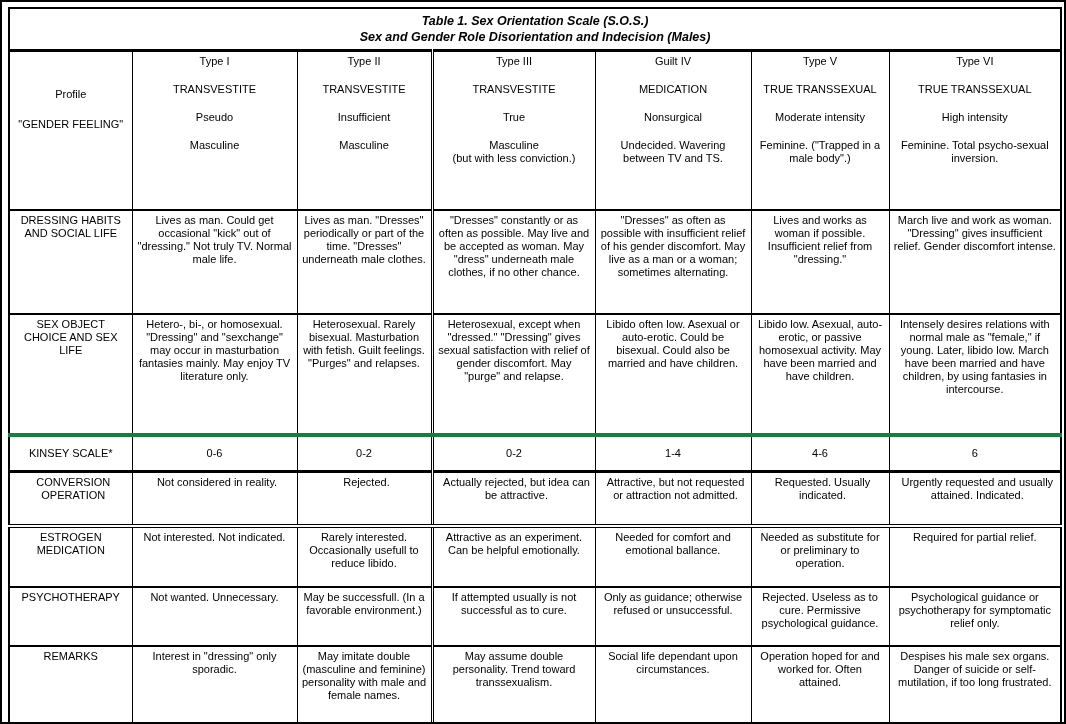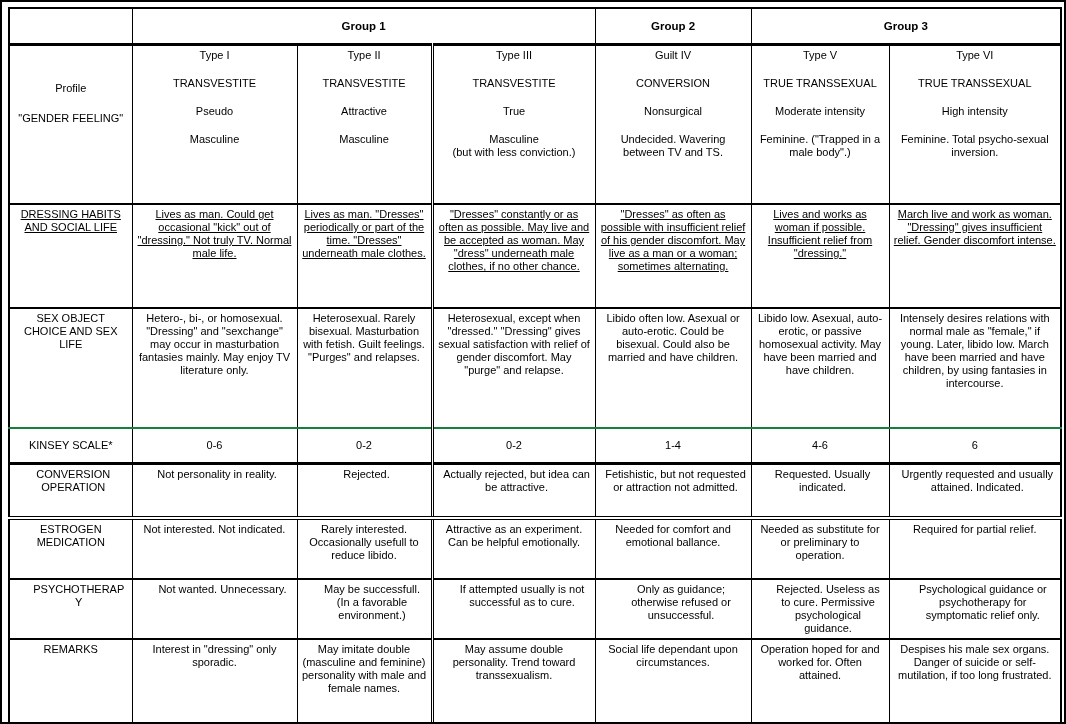--- a/index.html
+++ b/index.html
@@ -18,80 +18,80 @@
     overflow:hidden; word-wrap:break-word;
   }
   .r-title td { border-bottom:3px solid #000; vertical-align:middle; height:36px; padding:2px; }
   .titleline { font-weight:bold; font-style:italic; font-size:12.5px; line-height:16px; }
   .r-group td { border-bottom:3px solid #000; vertical-align:middle; height:28px; font-weight:bold; font-size:11.5px; }
   .r-profile td { height:118px; border-bottom:2px solid #000; }
   .pline { margin-bottom:15px; white-space:pre-line; }
   .pline:last-child { margin-bottom:0; }
   .plabel { padding-top:36px; }
   .plabel div { margin-bottom:17px; }
-  .r-dressing td { height:96px; border-bottom:2px solid #000;text-decoration:underline; }
-  .r-sexobj   td { height:112px; border-bottom:2px solid #15803d; }
+  .r-dressing td { height:96px; border-bottom:2px solid #000; }
+  .r-sexobj   td { height:112px; border-bottom:4px solid #15803d; }
   .r-kinsey   td { height:27px; border-bottom:3px solid #000; vertical-align:middle; }
   .r-conversion td { height:45px; border-bottom:4px double #000;padding-left:9px; }
   .r-estrogen td { height:52px; border-bottom:2px solid #000; }
-  .r-psycho   td { height:51px; border-bottom:2px solid #000;padding-left:20px; }
+  .r-psycho   td { height:51px; border-bottom:2px solid #000; }
   .r-remarks  td { height:80px; border-bottom:2px solid #000; }
   .dbl { border-left:3px double #000; }
 </style>
 </head>
 <body>
 
 <div class="page">
   <table class="tbl">
     <colgroup>
       <col style="width:123px">
         <col style="width:165px">
         <col style="width:135px">
       <col style="width:163px">
         <col style="width:156px">
         <col style="width:138px">
       <col style="width:172px">
     </colgroup>
 
     <tbody>
+        <tr class="r-title">
+      <td colspan="7">
+        <div class="titleline">Table 1. Sex Orientation Scale (S.O.S.)</div>
+        <div class="titleline">Sex and Gender Role Disorientation and Indecision (Males)</div>
+      </td>
+    </tr>
 
-    <tr class="r-group">
-      <td></td>
-      <td colspan="3">Group 1</td>
-      <td>Group 2</td>
-      <td colspan="2">Group 3</td>
-    </tr>
 
     <tr class="r-profile">
       <td class="plabel">
         <div>Profile</div>
         <div>"GENDER FEELING"</div>
       </td>
       <td>
         <div class="pline">Type I</div>
         <div class="pline">TRANSVESTITE</div>
         <div class="pline">Pseudo</div>
         <div class="pline">Masculine</div>
       </td>
       <td>
         <div class="pline">Type II</div>
         <div class="pline">TRANSVESTITE</div>
-        <div class="pline">Attractive</div>
+        <div class="pline">Insufficient</div>
         <div class="pline">Masculine</div>
       </td>
       <td class="dbl">
         <div class="pline">Type III</div>
         <div class="pline">TRANSVESTITE</div>
         <div class="pline">True</div>
         <div class="pline">Masculine
 (but with less conviction.)</div>
       </td>
       <td>
         <div class="pline">Guilt IV</div>
-        <div class="pline">CONVERSION</div>
+        <div class="pline">MEDICATION</div>
         <div class="pline">Nonsurgical</div>
         <div class="pline">Undecided. Wavering between TV and TS.</div>
       </td>
       <td>
         <div class="pline">Type V</div>
         <div class="pline">TRUE TRANSSEXUAL</div>
         <div class="pline">Moderate intensity</div>
         <div class="pline">Feminine. ("Trapped in a male body".)</div>
       </td>
       <td>
@@ -127,24 +127,24 @@
       <td>0-6</td>
       <td>0-2</td>
       <td class="dbl">0-2</td>
       <td>1-4</td>
       <td>4-6</td>
       <td>6</td>
     </tr>
 
     <tr class="r-conversion">
       <td>CONVERSION OPERATION</td>
-      <td>Not personality in reality.</td>
+      <td>Not considered in reality.</td>
       <td>Rejected.</td>
       <td class="dbl">Actually rejected, but idea can be attractive.</td>
-      <td>Fetishistic, but not requested or attraction not admitted.</td>
+      <td>Attractive, but not requested or attraction not admitted.</td>
       <td>Requested. Usually indicated.</td>
       <td>Urgently requested and usually attained. Indicated.</td>
     </tr>
 
     <tr class="r-estrogen">
       <td>ESTROGEN MEDICATION</td>
       <td>Not interested. Not indicated.</td>
       <td>Rarely interested. Occasionally usefull to reduce libido.</td>
       <td class="dbl">Attractive as an experiment. Can be helpful emotionally.</td>
       <td>Needed for comfort and emotional ballance.</td>

